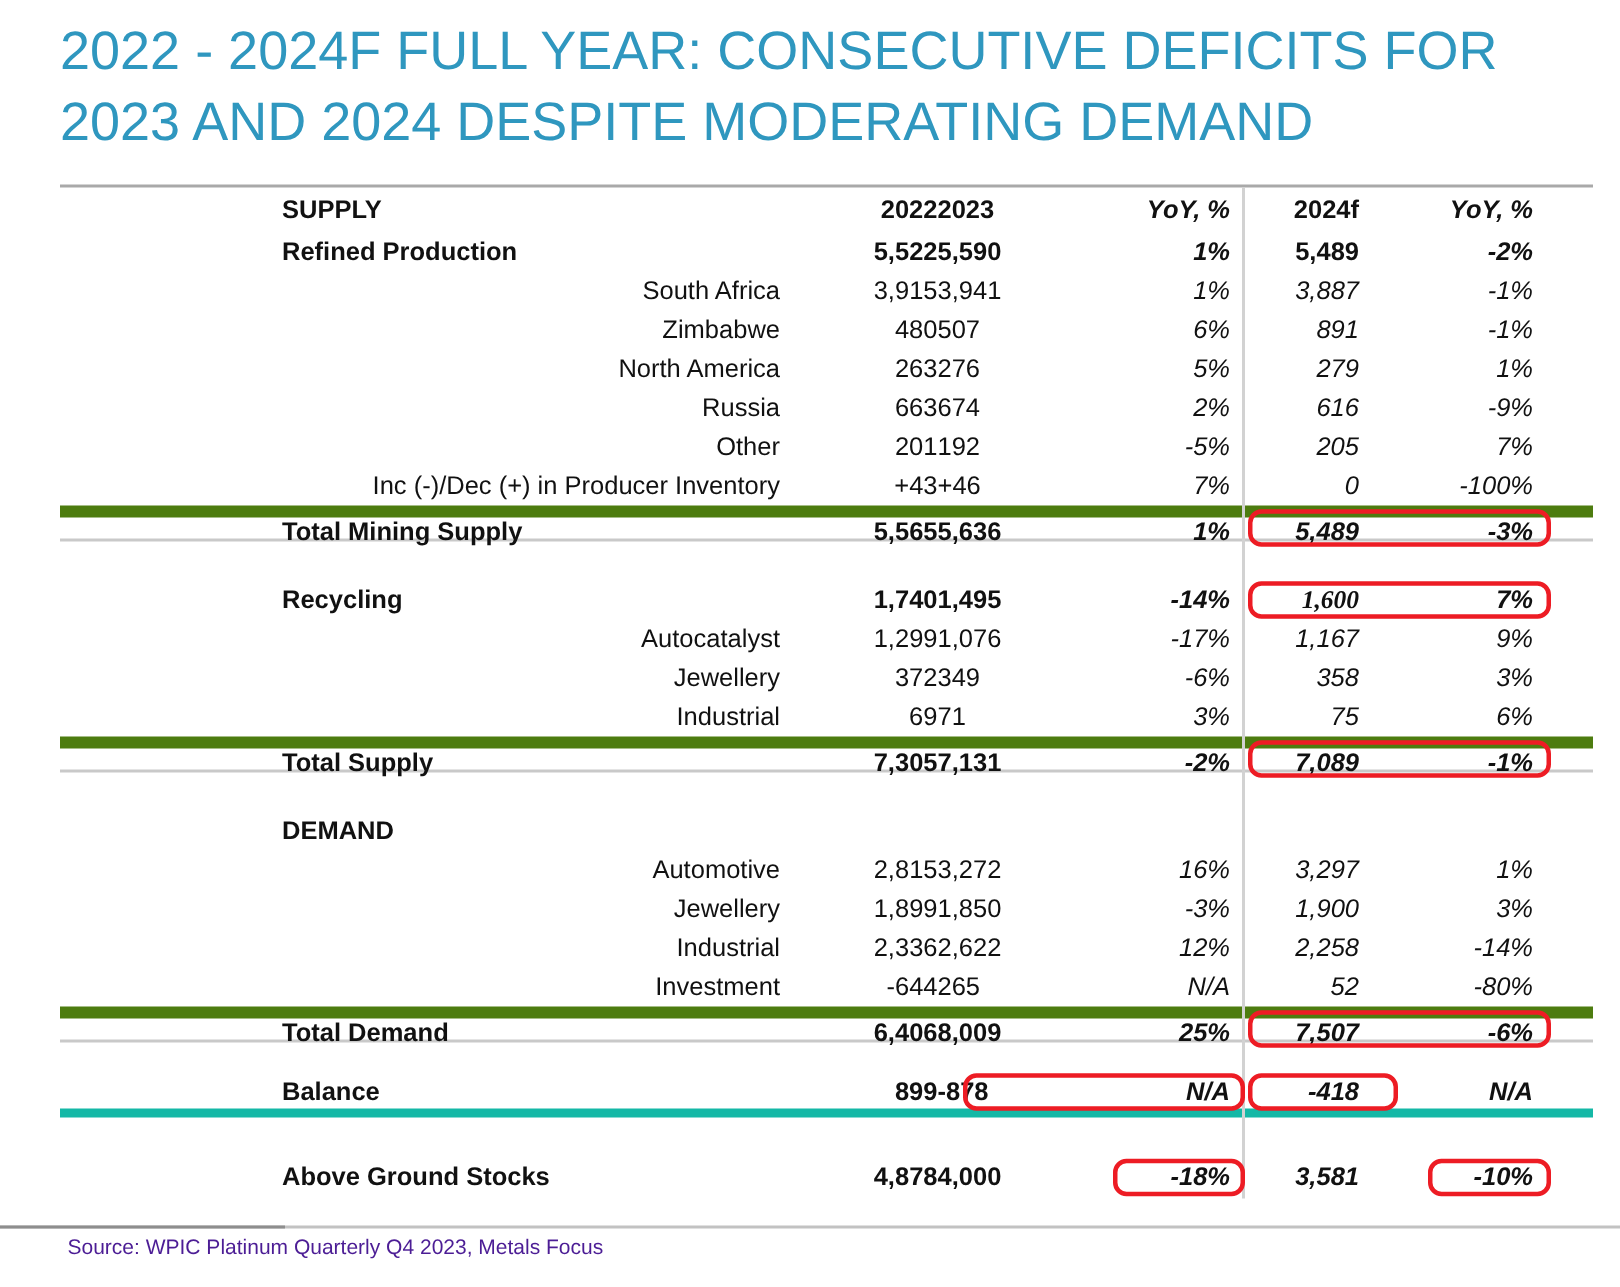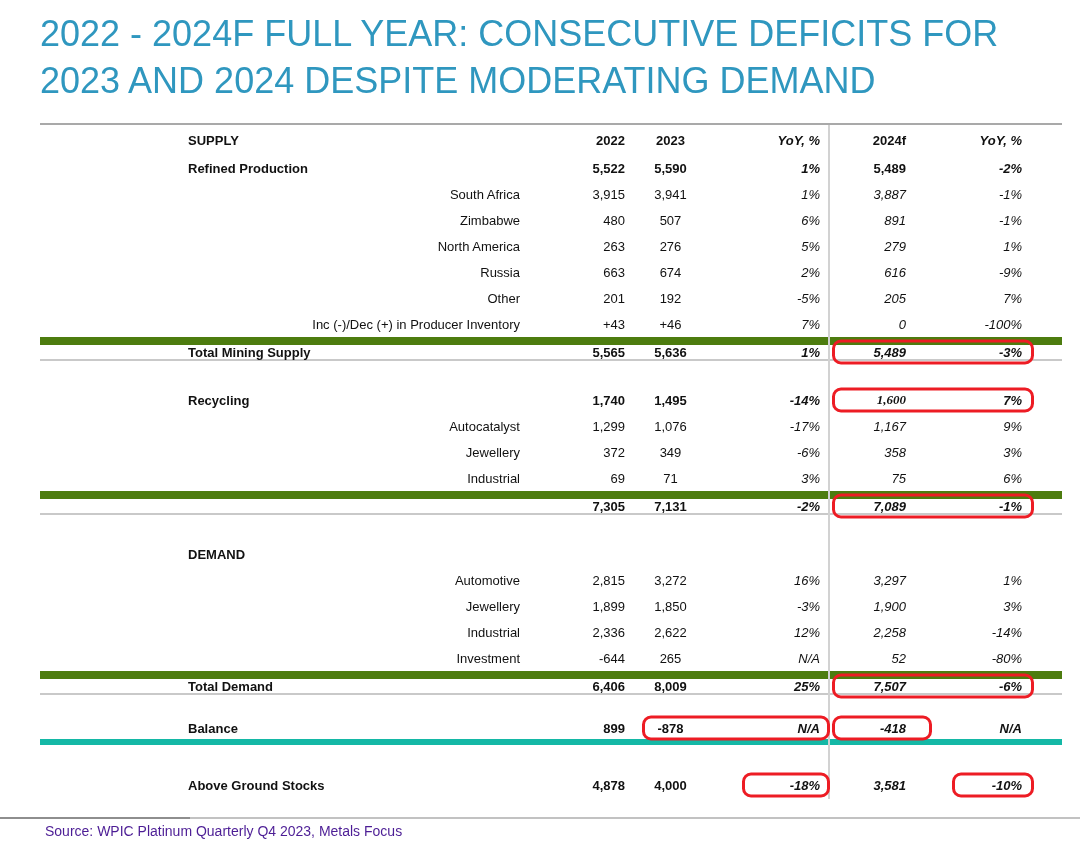--- a/index.html
+++ b/index.html
@@ -9,27 +9,27 @@
   
   .title{position:absolute;left:40px;top:10px;width:1020px;
          font-size:36px;line-height:47px;color:#2F97BF;font-weight:400;}
 
   
   .tbl{position:absolute;left:40px;top:123px;width:1022px;
        border-top:2px solid #a9a9a9;}
   .row{display:grid;
        grid-template-columns:480px 105px 91px 104px 18px 68px 122px 1fr;
        height:26px;align-items:center;position:relative;
-       font-size:13px;box-sizing:border-box;}
+       font-size:17px;box-sizing:border-box;}
   .cell{white-space:nowrap;}
   .lbl{grid-column:1;}
   .ll{text-align:left;padding-left:148px;}
   .lr{text-align:right;}
   .v0{grid-column:2;text-align:right;}
-  .v1{grid-column:3;text-align:center;}
+  .v1{grid-column:3;text-align:left;}
   .v2{grid-column:4;text-align:right;font-style:italic;}
   .v3{grid-column:6;text-align:right;font-style:italic;}
   .v4{grid-column:7;text-align:right;font-style:italic;padding-right:6px;}
 
   .k-header{height:30px;font-weight:bold;}
   .k-main{font-weight:bold;}
   .k-main .v3{font-style:normal;}
   .k-section{font-weight:bold;}
   .k-total{height:24px;font-weight:bold;
            border-top:8px solid #4d7c0f;border-bottom:2px solid #c9c9c9;}
@@ -173,20 +173,21 @@
       </div>
       <div class="row k-sub">
         <div class="cell lbl lr">Industrial</div>
         <div class="cell v0">69</div>
         <div class="cell v1">71</div>
         <div class="cell v2">3%</div>
         <div class="cell v3">75</div>
         <div class="cell v4">6%</div>
       </div>
       <div class="row k-total">
+        <div class="cell lbl ll">Total Supply</div>
         <div class="cell v0">7,305</div>
         <div class="cell v1">7,131</div>
         <div class="cell v2">-2%</div>
         <div class="cell v3">7,089</div>
         <div class="cell v4">-1%</div>
         <div class="redbox f-yoy2" style="border-color: rgb(237, 28, 36);"></div>
       </div>
       <div class="row k-gap"></div>
       <div class="row k-section">
         <div class="cell lbl ll">DEMAND</div>

